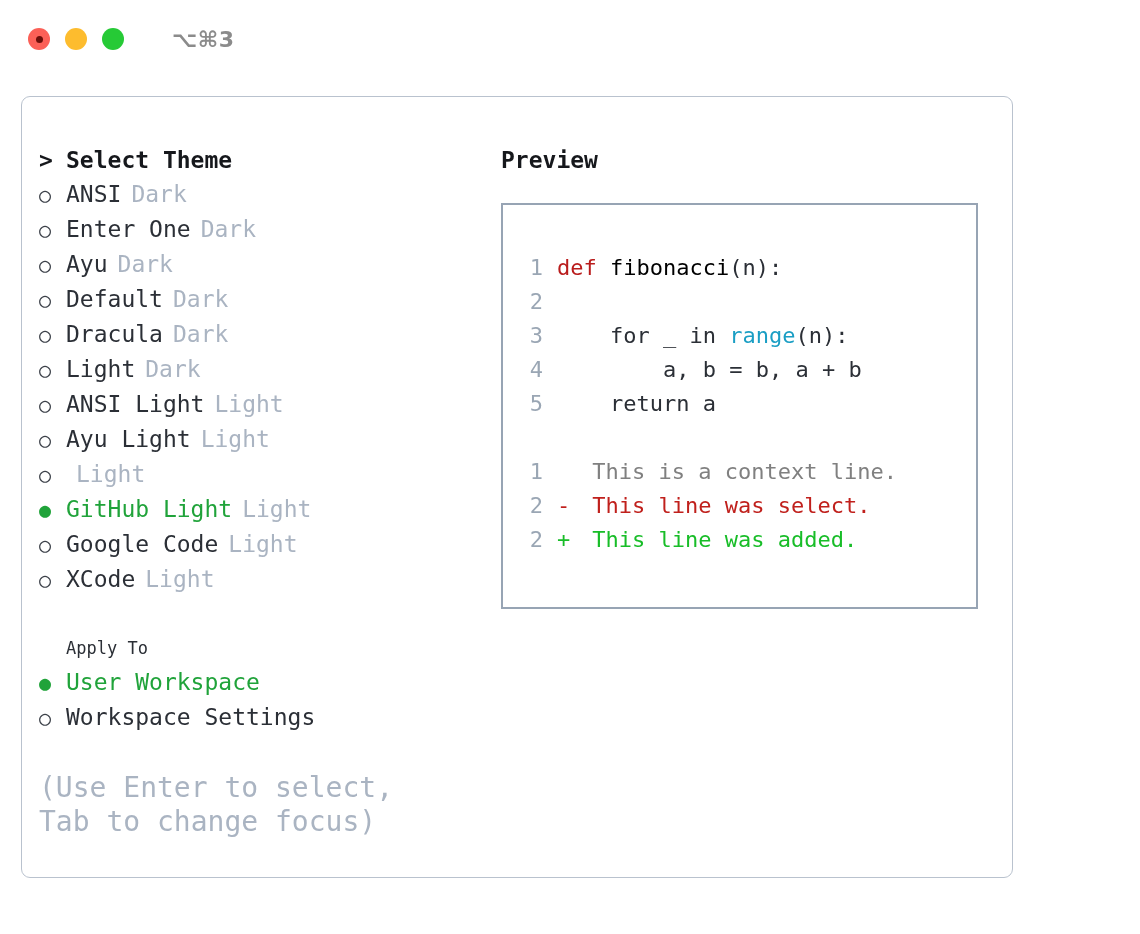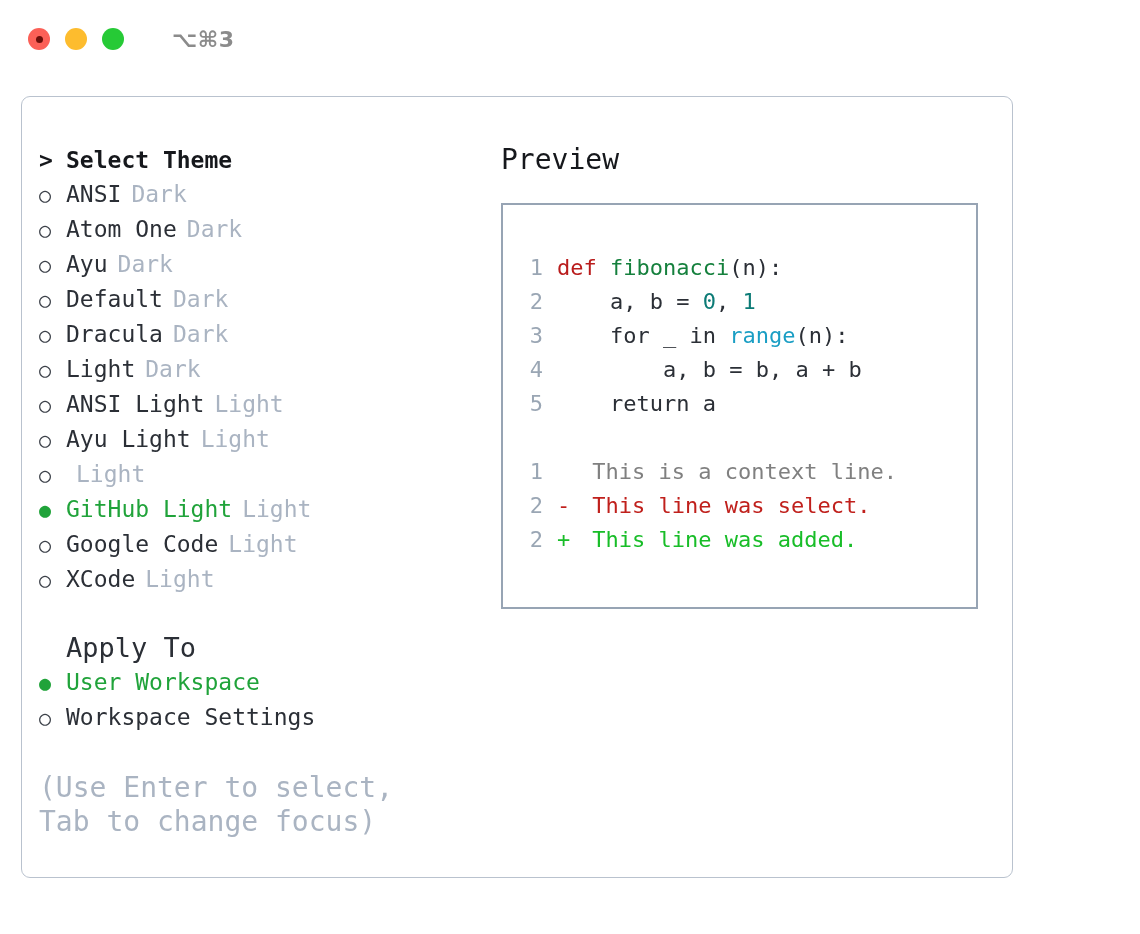--- a/index.html
+++ b/index.html
@@ -124,21 +124,21 @@
   .theme-row.selected .bullet { color: #20a33a; }
   .theme-row.selected .theme-name { color: #20a33a; }
   .theme-name { color: #2b2f36; }
   .theme-kind {
     color: #aab4c2;
     margin-left: 10px;
   }
 
   #apply-section { margin-top: 34px; }
   .apply-heading {
-    font-size: 27px;
+    font-size: 17px;
     line-height: 34px;
     color: #2b2f36;
     padding-left: 27px;
     white-space: pre;
   }
   .apply-row {
     display: flex;
     align-items: baseline;
     line-height: 34px;
     font-size: 23px;
@@ -157,22 +157,22 @@
   }
 
   
   #preview-column {
     position: absolute;
     left: 479px;
     top: 46px;
     width: 490px;
   }
   #preview-title {
-    font-size: 28px;
-    font-weight: normal;
+    font-size: 23px;
+    font-weight: bold;
     color: #16181c;
     line-height: 34px;
   }
   #preview-box {
     margin-top: 26px;
     width: 477px;
     height: 406px;
     border: 2px solid #97a4b4;
     box-sizing: border-box;
     background: #ffffff;
@@ -194,21 +194,21 @@
   }
   .lineno {
     flex: 0 0 28px;
     text-align: right;
     color: #9aa6b4;
     margin-right: 14px;
   }
   .code-text { color: #2b2f36; }
 
   .tok-kw   { color: #b91c1c; }
-  .tok-fn   { color: #15803d; text-align: right; }
+  .tok-fn   { color: #000000; text-align: right; }
   .tok-num  { color: #0c7b76; }
   .tok-call { color: #1a9ec4; }
   .tok-plain{ color: #2b2f36; }
 
   #diff-area { margin-top: 34px; }
   .diff-mark {
     flex: 0 0 22px;
     display: inline-block;
   }
   .diff-line.context .diff-mark,
@@ -237,21 +237,21 @@
 
       <div id="theme-column">
 
         <div class="list-heading">
           <span class="head-marker">&gt;</span>
           <span>Select Theme</span>
         </div>
 
         <div id="theme-list">
             <div class="theme-row"><span class="bullet">○</span><span class="theme-name">ANSI</span><span class="theme-kind">Dark</span></div>
-            <div class="theme-row"><span class="bullet">○</span><span class="theme-name">Atom One</span><span class="theme-kind">Dark</span></div>
+            <div class="theme-row"><span class="bullet">○</span><span class="theme-name">Enter One</span><span class="theme-kind">Dark</span></div>
             <div class="theme-row"><span class="bullet">○</span><span class="theme-name">Ayu</span><span class="theme-kind">Dark</span></div>
             <div class="theme-row"><span class="bullet">○</span><span class="theme-name">Default</span><span class="theme-kind">Dark</span></div>
             <div class="theme-row"><span class="bullet">○</span><span class="theme-name">Dracula</span><span class="theme-kind">Dark</span></div>
             <div class="theme-row"><span class="bullet">○</span><span class="theme-name">Light</span><span class="theme-kind">Dark</span></div>
             <div class="theme-row"><span class="bullet">○</span><span class="theme-name">ANSI Light</span><span class="theme-kind">Light</span></div>
             <div class="theme-row"><span class="bullet">○</span><span class="theme-name">Ayu Light</span><span class="theme-kind">Light</span></div>
             <div class="theme-row"><span class="bullet">○</span><span class="theme-kind">Light</span></div>
             <div class="theme-row selected"><span class="bullet">●</span><span class="theme-name">GitHub Light</span><span class="theme-kind">Light</span></div>
             <div class="theme-row"><span class="bullet">○</span><span class="theme-name">Google Code</span><span class="theme-kind">Light</span></div>
             <div class="theme-row"><span class="bullet">○</span><span class="theme-name">XCode</span><span class="theme-kind">Light</span></div>
@@ -267,21 +267,21 @@
 
         <div id="hint-text">(Use Enter to select, Tab to change focus)</div>
       </div>
 
       <div id="preview-column">
         <div id="preview-title">Preview</div>
         <div id="preview-box">
           <div id="code-area">
             <div id="code-block">
                 <div class="code-line"><span class="lineno">1</span><span class="code-text"><span class="tok-kw">def </span><span class="tok-fn">fibonacci</span><span class="tok-plain">(n):</span></span></div>
-                <div class="code-line"><span class="lineno">2</span><span class="code-text"><span class="tok-plain">    a, b = </span><span class="tok-num">0</span><span class="tok-plain">, </span><span class="tok-num">1</span></span></div>
+                <div class="code-line"><span class="lineno">2</span></div>
                 <div class="code-line"><span class="lineno">3</span><span class="code-text"><span class="tok-plain">    for _ in </span><span class="tok-call">range</span><span class="tok-plain">(n):</span></span></div>
                 <div class="code-line"><span class="lineno">4</span><span class="code-text"><span class="tok-plain">        a, b = b, a + b</span></span></div>
                 <div class="code-line"><span class="lineno">5</span><span class="code-text"><span class="tok-plain">    return a</span></span></div>
               </div>
             <div id="diff-area">
                 <div class="diff-line context"><span class="lineno">1</span><span class="diff-mark"> </span><span class="diff-text"> This is a context line.</span></div>
                 <div class="diff-line removed"><span class="lineno">2</span><span class="diff-mark">-</span><span class="diff-text"> This line was select.</span></div>
                 <div class="diff-line added"><span class="lineno">2</span><span class="diff-mark">+</span><span class="diff-text"> This line was added.</span></div>
               </div>
           </div>

